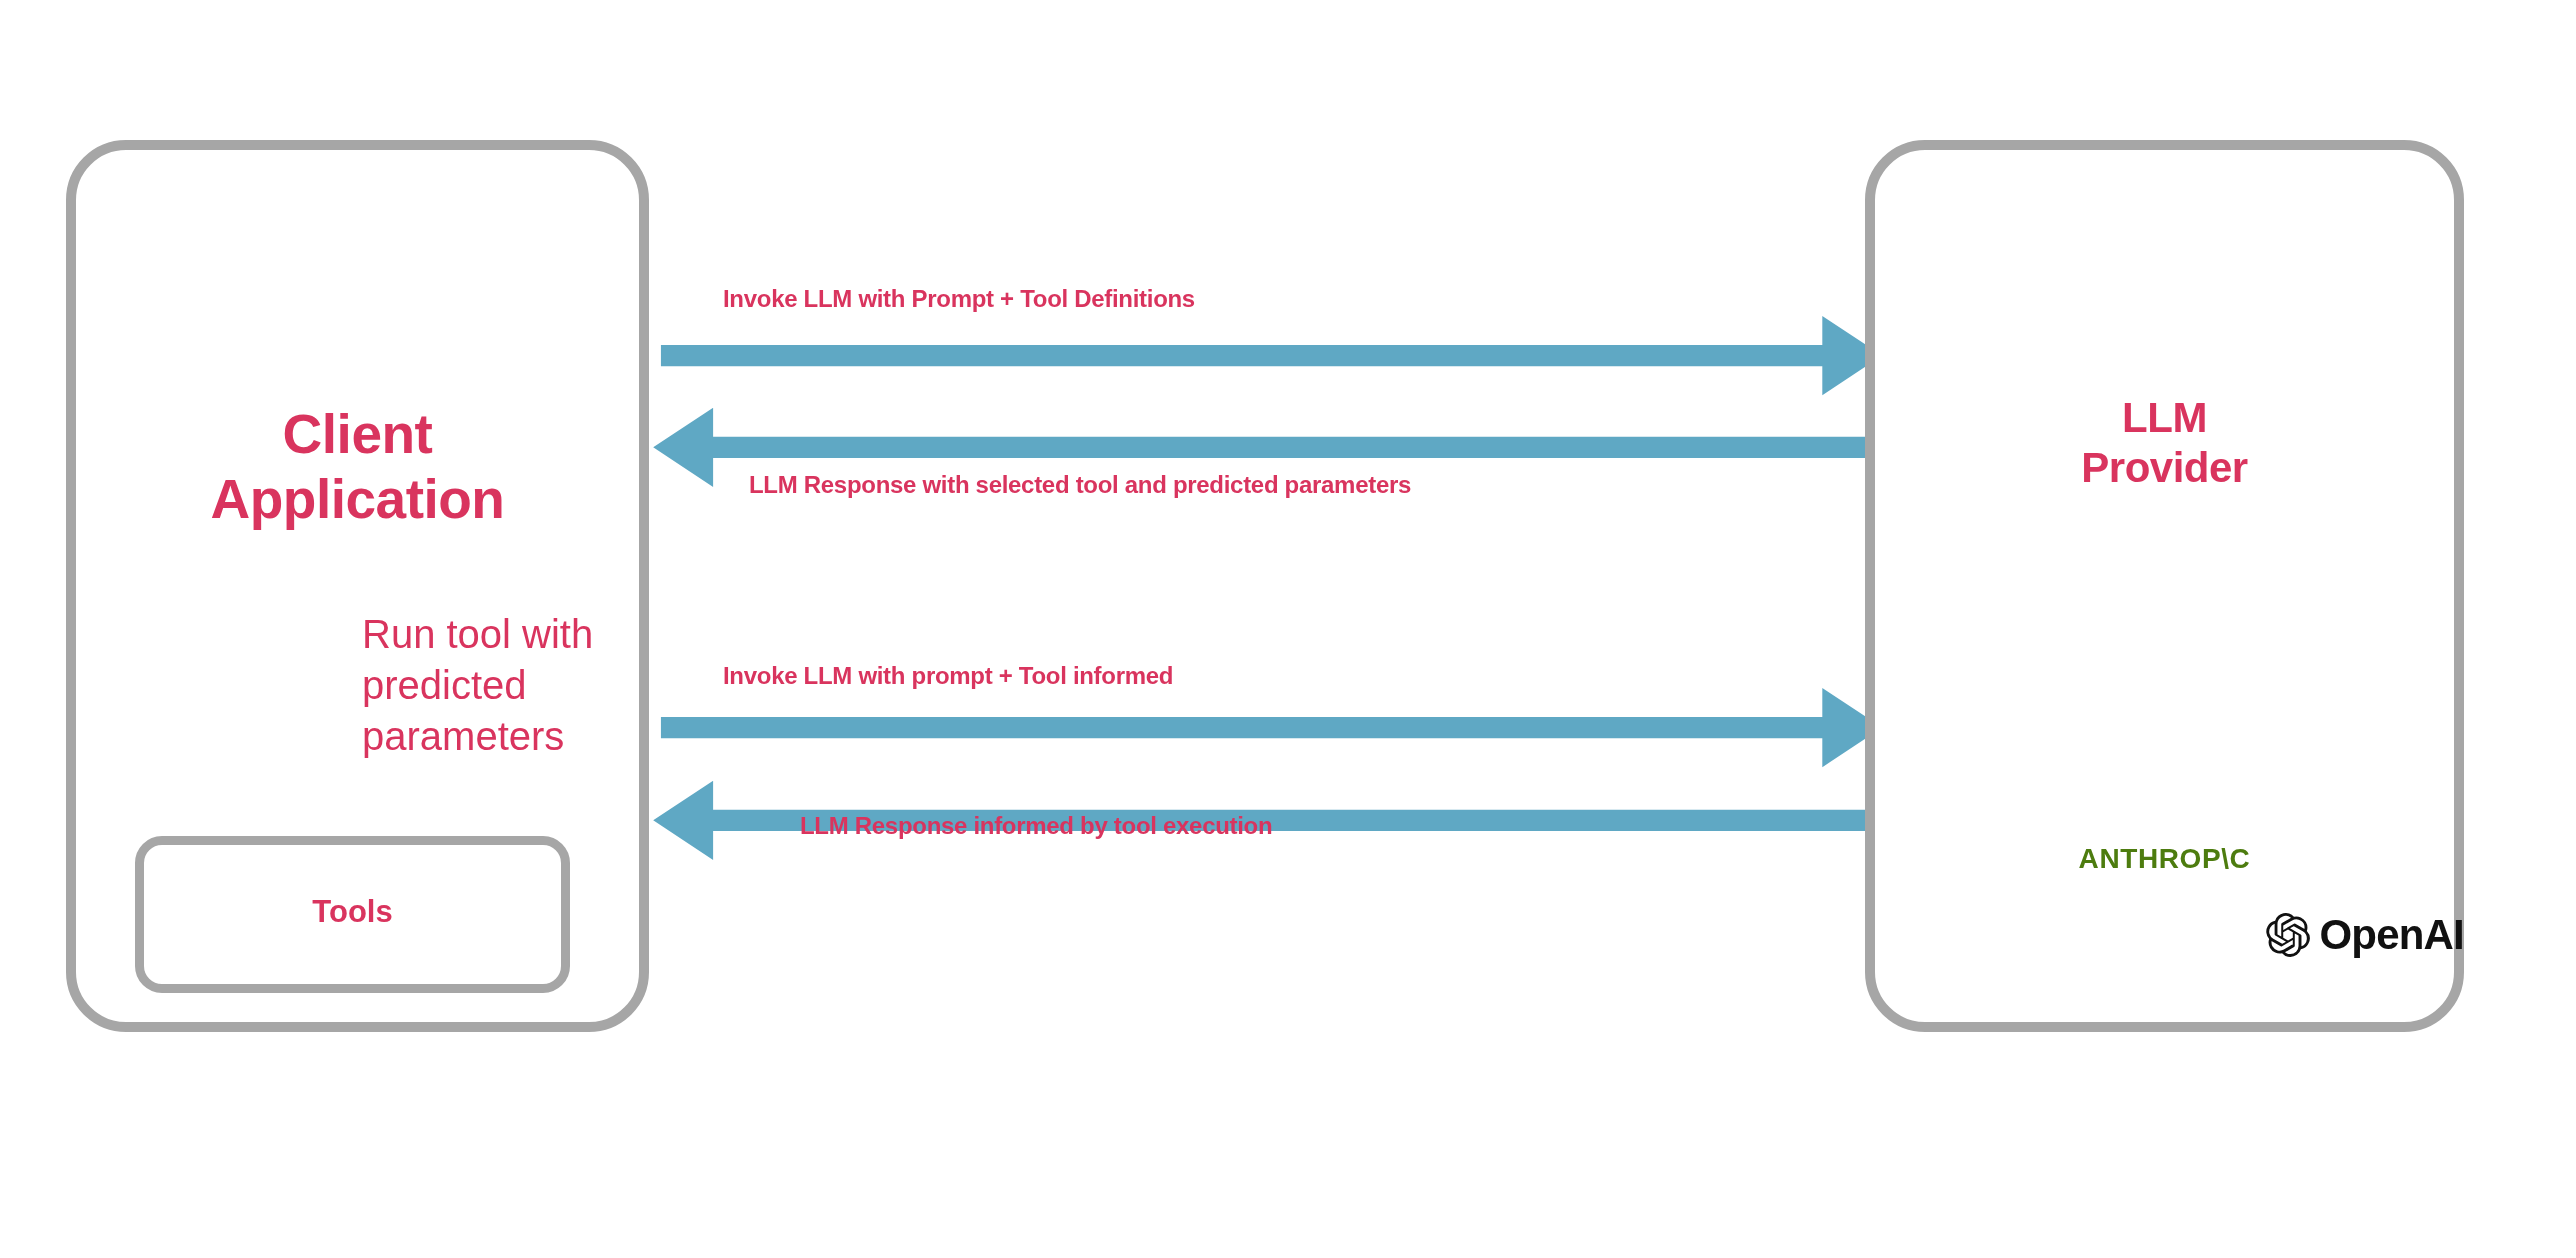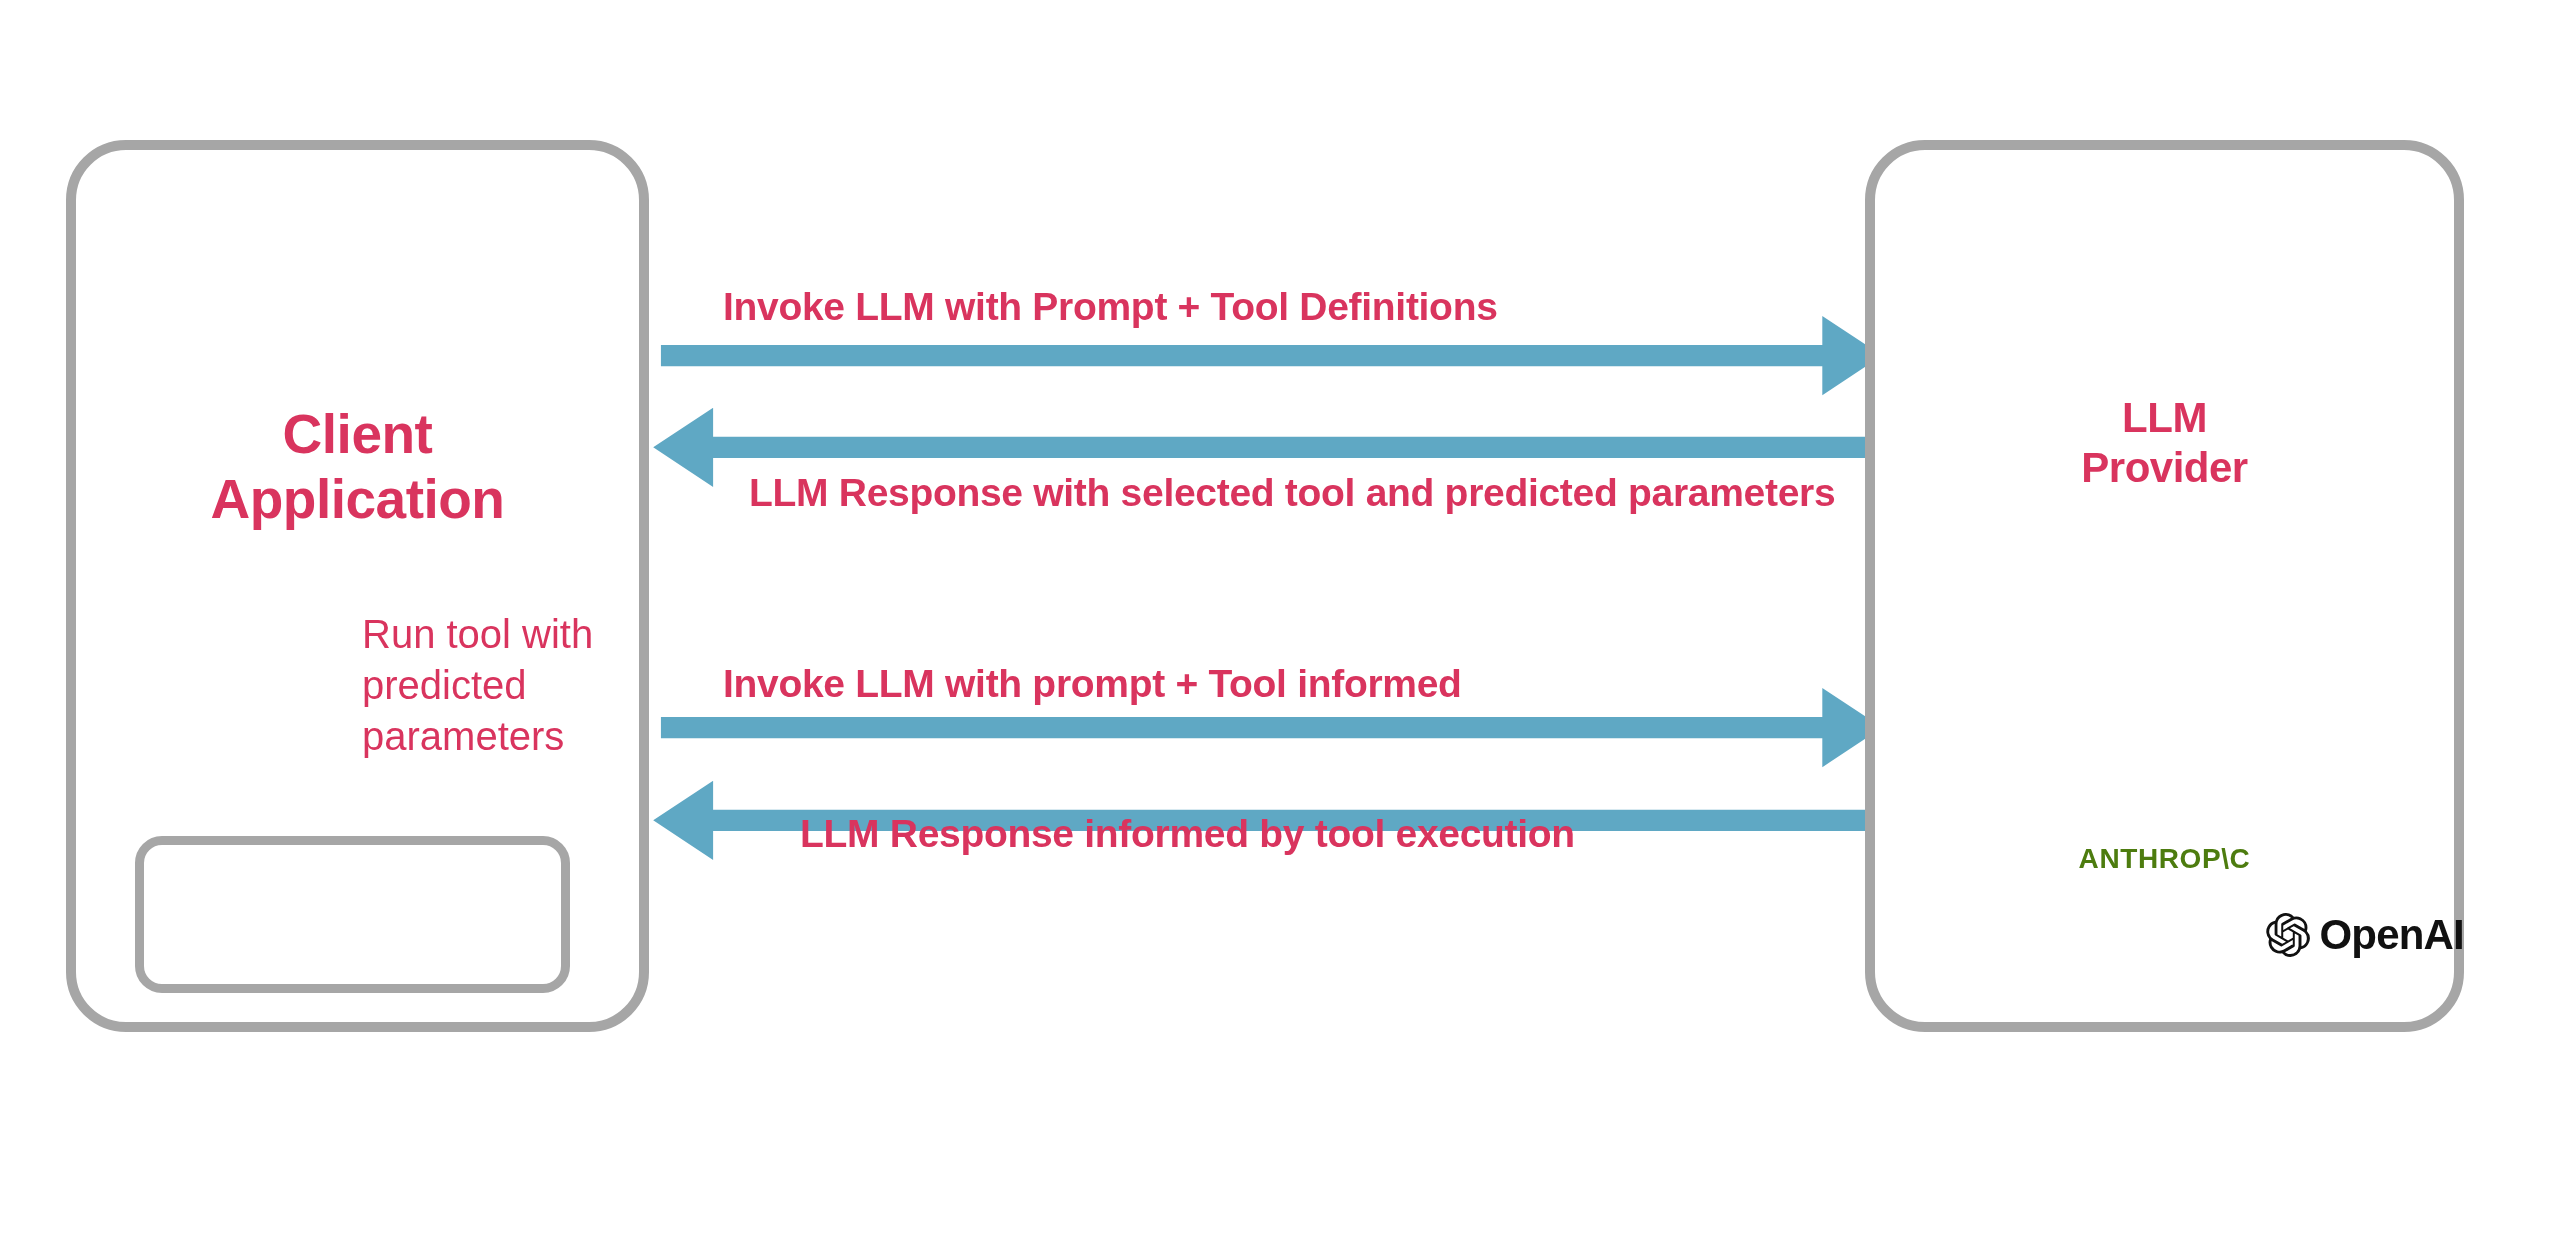--- a/index.html
+++ b/index.html
@@ -89,21 +89,21 @@
     top: 0;
     width: 2576px;
     height: 1258px;
     pointer-events: none;
   }
 
   
   .arrow-label {
     position: absolute;
     color: #d9345e;
-    font-size: 39px;
+    font-size: 24px;
     font-weight: 700;
     letter-spacing: -0.3px;
     white-space: nowrap;
   }
   #label-invoke-1   { left: 723px;  top: 285px; }
   #label-response-1 { left: 749px;  top: 471px; }
   #label-invoke-2   { left: 723px;  top: 662px; }
   #label-response-2 { left: 752px;  top: 812px; margin-left: 48px; }
 
   #label-run-tool {
@@ -165,20 +165,21 @@
     <polygon fill="#5fa8c4" points="335,575 355,575 355,812 385,812 345,868 305,812 335,812"></polygon>
   </svg>
 
   <div id="client-box" class="node-box"></div>
 
   <div id="client-title" class="node-title">Client
 Application</div>
 
   <div id="tools-box" class="node-box"></div>
 
+  <div id="tools-label">Tools</div>
 
   <div id="llm-box" class="node-box"></div>
 
   <div id="llm-title" class="node-title">LLM
 Provider</div>
 
   <div id="anthropic-logo">ANTHROP\C</div>
 
   <div id="openai-logo-row">
     <svg width="44" height="44" viewBox="0 0 24 24" xmlns="http://www.w3.org/2000/svg">

